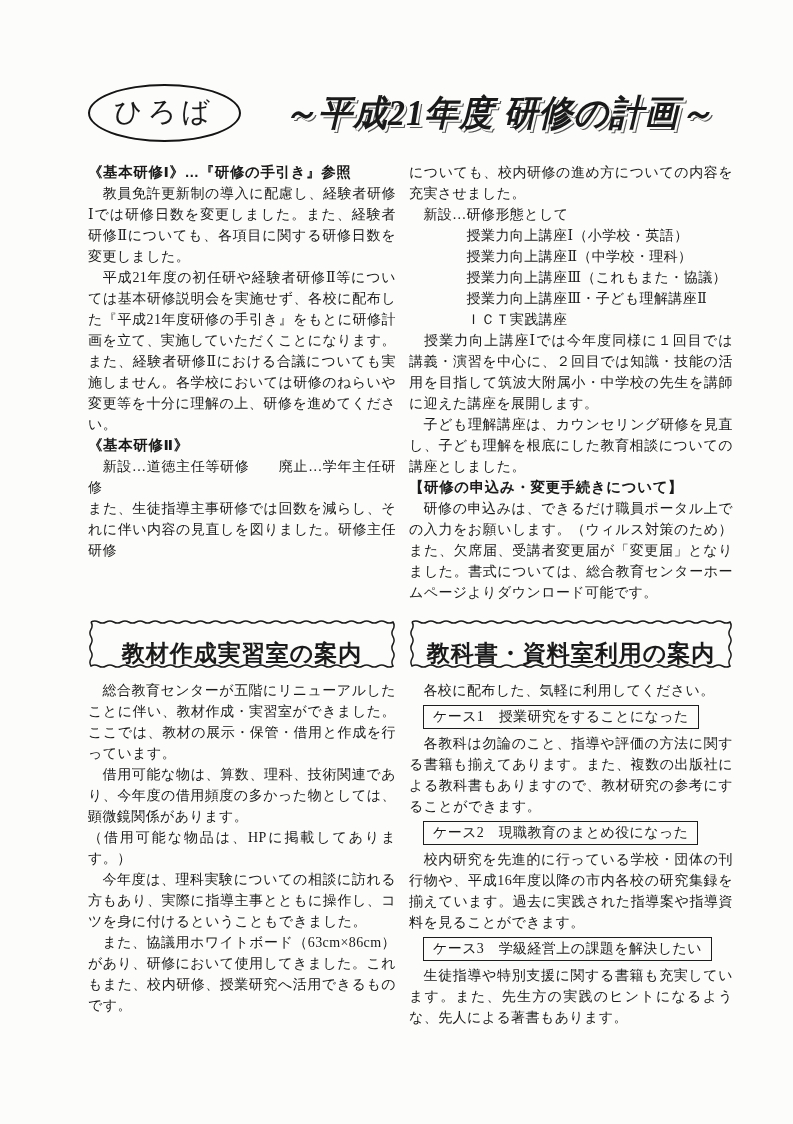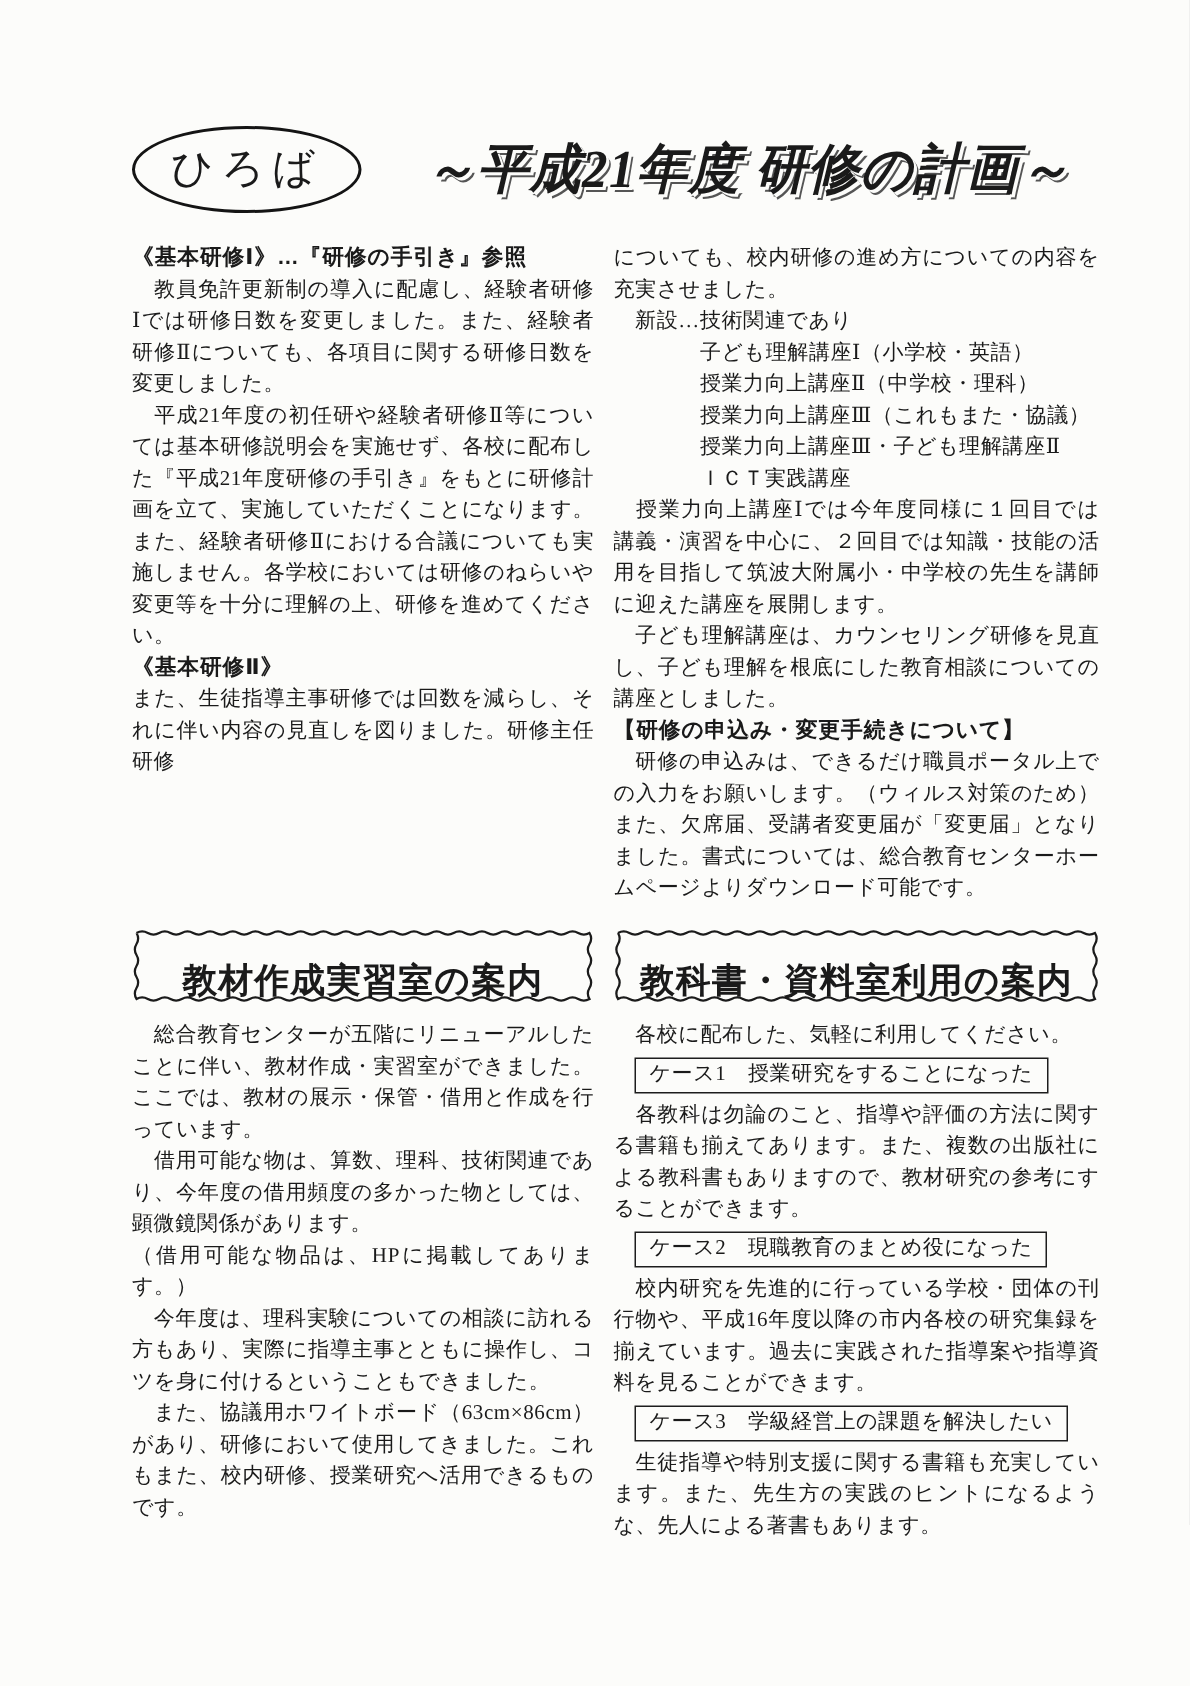--- a/index.html
+++ b/index.html
@@ -92,27 +92,28 @@
     <div class="page-title">～平成21年度 研修の計画～</div>
   </div>
 
   <div class="cols">
     <div class="col-l">
 
         <div class="blk t-h"><span>《基本研修Ⅰ》…『研修の手引き』参照</span></div>
         <div class="blk t-p"><span>　教員免許更新制の導入に配慮し、経験者研修Ⅰでは研修日数を変更しました。また、経験者研修Ⅱについても、各項目に関する研修日数を変更しました。</span></div>
         <div class="blk t-p"><span>　平成21年度の初任研や経験者研修Ⅱ等については基本研修説明会を実施せず、各校に配布した『平成21年度研修の手引き』をもとに研修計画を立て、実施していただくことになります。また、経験者研修Ⅱにおける合議についても実施しません。各学校においては研修のねらいや変更等を十分に理解の上、研修を進めてください。</span></div>
         <div class="blk t-h"><span>《基本研修Ⅱ》</span></div>
+        <div class="blk t-p"><span>　新設…道徳主任等研修　　廃止…学年主任研修</span></div>
         <div class="blk t-p"><span>また、生徒指導主事研修では回数を減らし、それに伴い内容の見直しを図りました。研修主任研修</span></div>
       </div>
     <div class="col-r">
 
     <div class="blk t-p"><span>についても、校内研修の進め方についての内容を充実させました。</span></div>
-        <div class="blk t-p"><span>　新設…技術関連であり</span></div>
-        <div class="blk t-p"><span>　　　　子ども理解講座Ⅰ（小学校・英語）</span></div>
+        <div class="blk t-p"><span>　新設…研修形態として</span></div>
+        <div class="blk t-p"><span>　　　　授業力向上講座Ⅰ（小学校・英語）</span></div>
         <div class="blk t-p"><span>　　　　授業力向上講座Ⅱ（中学校・理科）</span></div>
         <div class="blk t-p"><span>　　　　授業力向上講座Ⅲ（これもまた・協議）</span></div>
         <div class="blk t-p"><span>　　　　授業力向上講座Ⅲ・子ども理解講座Ⅱ</span></div>
         <div class="blk t-p"><span>　　　　ＩＣＴ実践講座</span></div>
         <div class="blk t-p"><span>　授業力向上講座Ⅰでは今年度同様に１回目では講義・演習を中心に、２回目では知識・技能の活用を目指して筑波大附属小・中学校の先生を講師に迎えた講座を展開します。</span></div>
         <div class="blk t-p"><span>　子ども理解講座は、カウンセリング研修を見直し、子ども理解を根底にした教育相談についての講座としました。</span></div>
         <div class="blk t-h"><span>【研修の申込み・変更手続きについて】</span></div>
         <div class="blk t-p"><span>　研修の申込みは、できるだけ職員ポータル上での入力をお願いします。（ウィルス対策のため）また、欠席届、受講者変更届が「変更届」となりました。書式については、総合教育センターホームページよりダウンロード可能です。</span></div>
       </div>
   </div>

